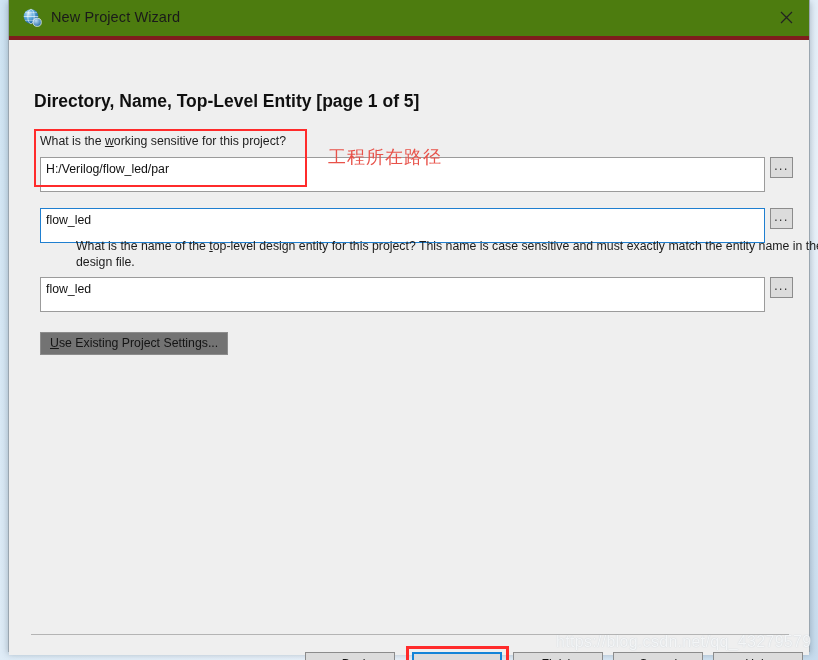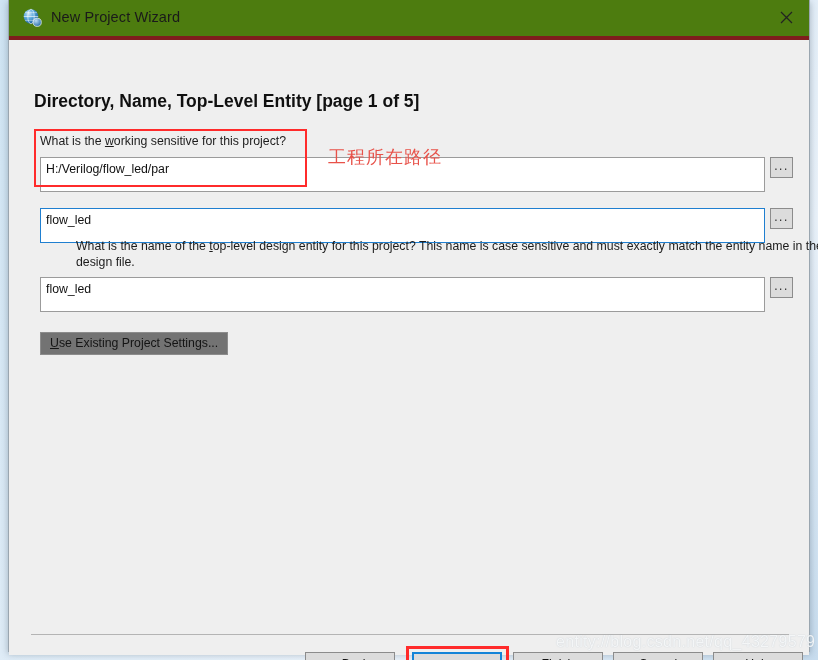--- a/index.html
+++ b/index.html
@@ -289,13 +289,13 @@
     <div class="footer-button" id="btn-next"><span></span><span class="mn">N</span><span>ext &gt;</span></div>
     <div class="footer-button" id="btn-finish"><span></span><span class="mn">F</span><span>inish</span></div>
     <div class="footer-button" id="btn-cancel"><span></span><span class="mn">C</span><span>ancel</span></div>
     <div class="footer-button" id="btn-help"><span></span><span class="mn">H</span><span>elp</span></div>
 
     <div id="annot-box-next"></div>
 
   </div>
 </div>
 
-<div id="watermark">entity://blog.csdn.net/qq_43279579</div>
+<div id="watermark">https://blog.csdn.net/qq_43279579</div>
 
 </body></html>

